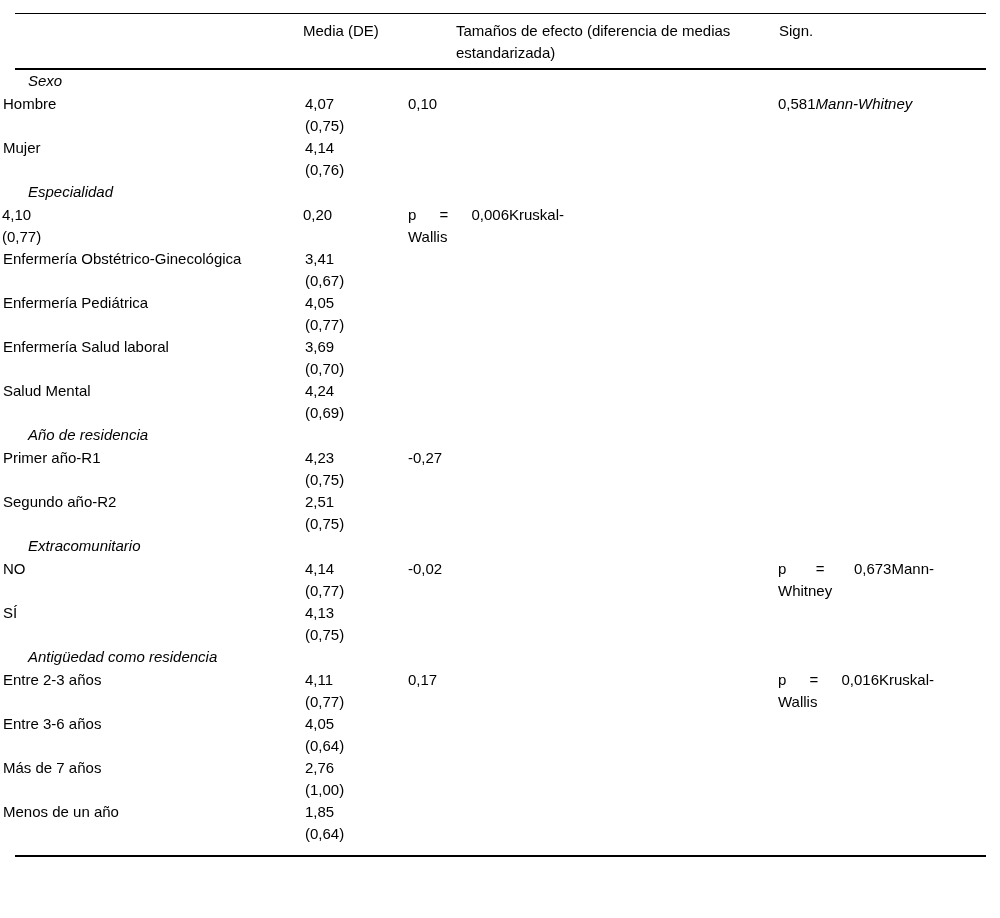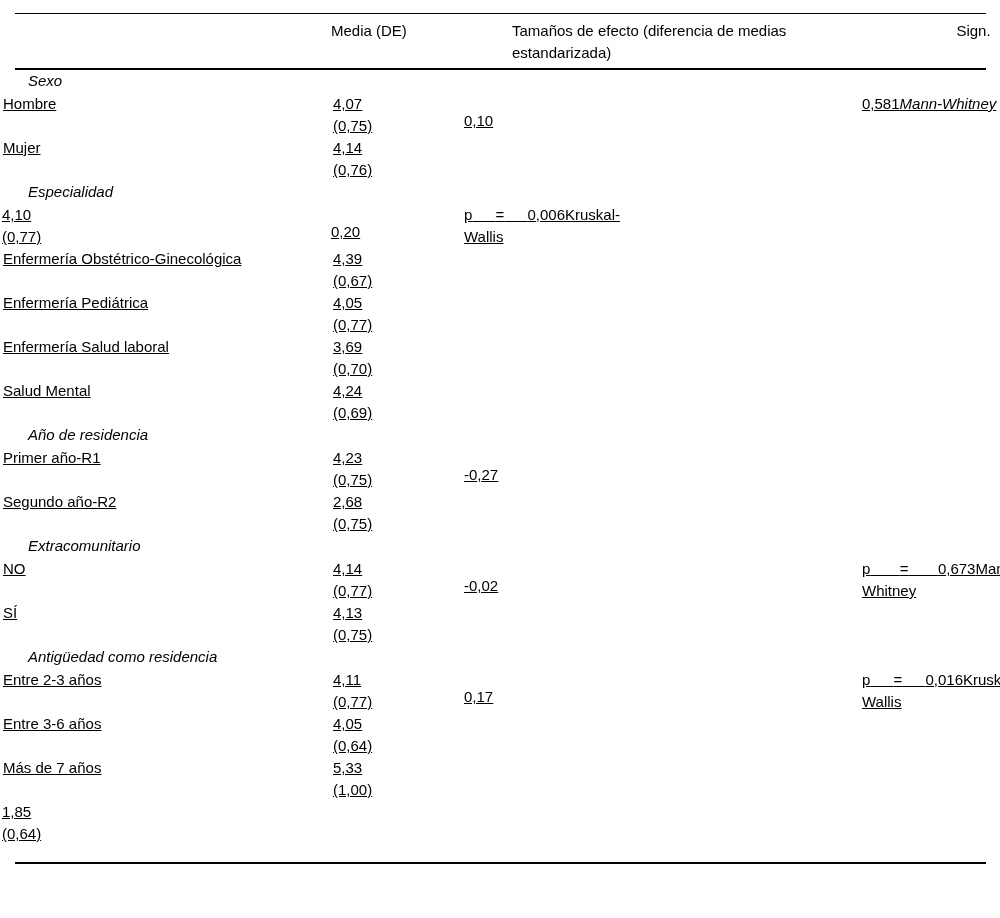--- a/index.html
+++ b/index.html
@@ -13,41 +13,40 @@
   .rule { margin-left:15px; width:971px; background:#000; }
   .rule-top { height:1px; margin-top:13px; }
   .rule-mid { height:2px; }
   .rule-bottom { height:2px; }
 
   .grid-row {
     display:grid;
     grid-template-columns:303px 105px 370px 222px;
     line-height:22px;
     align-items:start;
-    gap:28px;
   }
   .header-row { padding:6px 0 4px 0; }
   .header-effect-inner { width:300px;margin-left:48px; }
-  .header-sign { padding-left:1px;text-align:center; }
-
-  .tbody { padding-bottom:17px; }
+  .header-sign { padding-left:1px; }
+
+  .tbody { padding-bottom:10px; }
 
   .section-row { height:23px; line-height:22px; }
   .section-title { padding-left:28px; font-style:italic; width:250px; }
 
-  .data-row { height:44px;text-decoration:underline; }
+  .data-row { height:44px; }
 
   .label-inner {
     box-sizing:border-box;
     width:250px;
     padding-left:48px;
     text-indent:-45px;
   }
   .media-cell { padding-left:2px; }
-  .effect-cell { padding-left:0;margin-top:17px; }
+  .effect-cell { padding-left:0; }
   .sign-inner { width:156px; text-align:justify; }
   .sign-test[data-italic="true"] { font-style:italic; }
 </style>
 </head>
 <body>
 
 <div class="page">
 
   <div class="rule rule-top"></div>
 
@@ -110,21 +109,21 @@
           <div class="sign-inner"><span>p</span> <span>=</span> <span>0,006</span><span class="sign-test" data-italic="false">Kruskal-Wallis</span></div>
         </div>
     </div>
 
 
     <div class="grid-row data-row">
       <div class="cell">
           <div class="label-inner">Enfermería Obstétrico-Ginecológica</div>
         </div>
       <div class="cell media-cell">
-        <div>4,39</div>
+        <div>3,41</div>
         <div>(0,67)</div>
       </div>
       <div class="cell effect-cell"></div>
       <div class="cell">
           <div class="sign-inner"><span></span> <span></span> <span></span><span class="sign-test" data-italic="false"></span></div>
         </div>
     </div>
 
     <div class="grid-row data-row">
       <div class="cell">
@@ -181,21 +180,21 @@
         <div>(0,75)</div>
       </div>
       <div class="cell effect-cell">-0,27</div>
     </div>
 
     <div class="grid-row data-row">
       <div class="cell">
           <div class="label-inner">Segundo año-R2</div>
         </div>
       <div class="cell media-cell">
-        <div>2,68</div>
+        <div>2,51</div>
         <div>(0,75)</div>
       </div>
       <div class="cell effect-cell"></div>
       <div class="cell">
           <div class="sign-inner"><span></span> <span></span> <span></span><span class="sign-test" data-italic="false"></span></div>
         </div>
     </div>
 
     <div class="section-row">
       <div class="section-title">Extracomunitario</div>
@@ -259,30 +258,33 @@
       <div class="cell">
           <div class="sign-inner"><span></span> <span></span> <span></span><span class="sign-test" data-italic="false"></span></div>
         </div>
     </div>
 
     <div class="grid-row data-row">
       <div class="cell">
           <div class="label-inner">Más de 7 años</div>
         </div>
       <div class="cell media-cell">
-        <div>5,33</div>
+        <div>2,76</div>
         <div>(1,00)</div>
       </div>
       <div class="cell effect-cell"></div>
       <div class="cell">
           <div class="sign-inner"><span></span> <span></span> <span></span><span class="sign-test" data-italic="false"></span></div>
         </div>
     </div>
 
     <div class="grid-row data-row">
+      <div class="cell">
+          <div class="label-inner">Menos de un año</div>
+        </div>
       <div class="cell media-cell">
         <div>1,85</div>
         <div>(0,64)</div>
       </div>
       <div class="cell effect-cell"></div>
       <div class="cell">
           <div class="sign-inner"><span></span> <span></span> <span></span><span class="sign-test" data-italic="false"></span></div>
         </div>
     </div>
 

